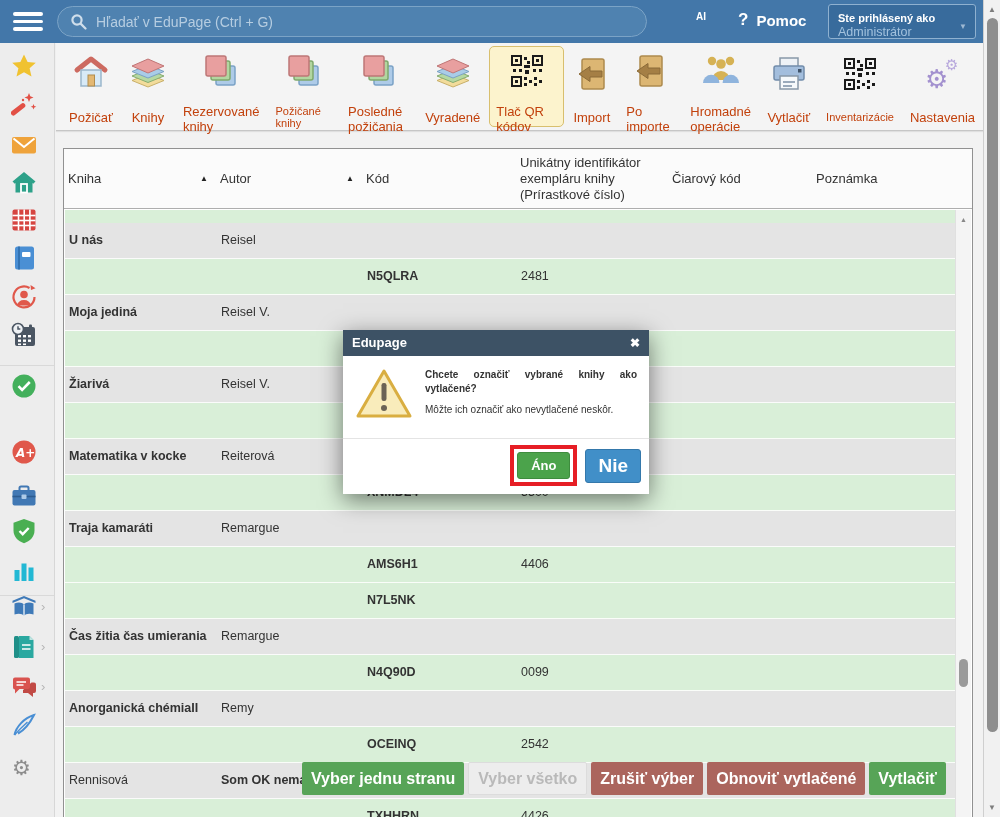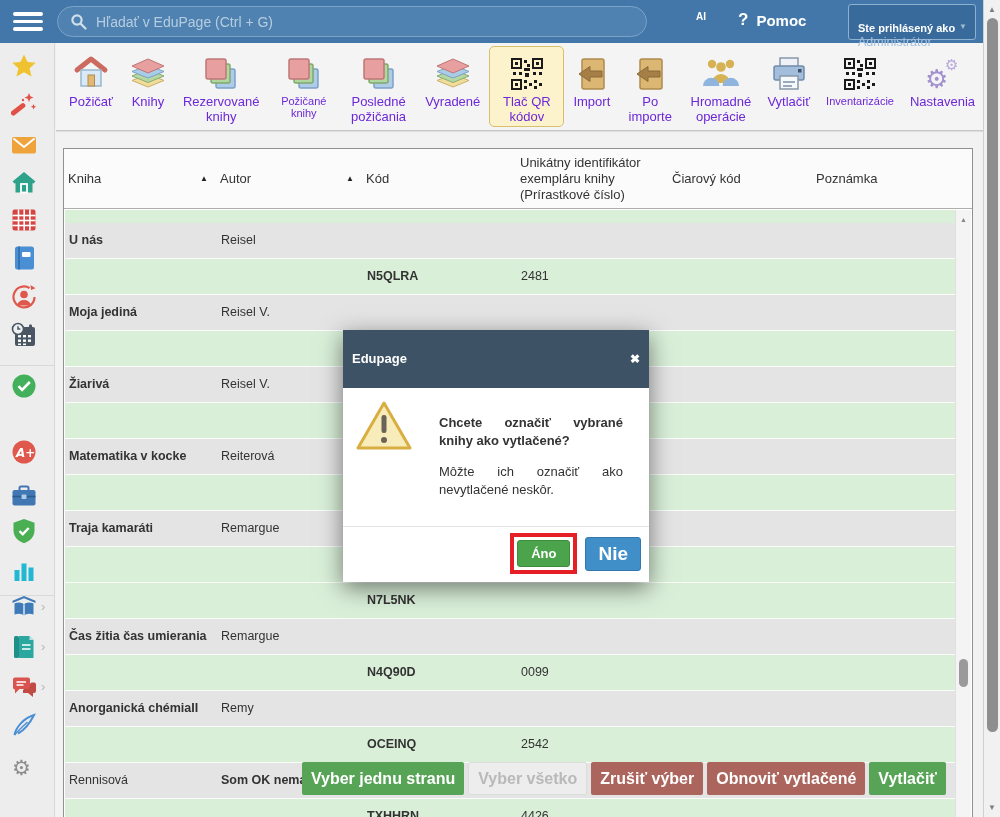--- a/index.html
+++ b/index.html
@@ -18,22 +18,22 @@
     background:#4f82b0;border:1px solid #7ba3c6;color:#fff;
     padding:0 14px 0 38px;font-size:14px;outline:none;font-family:"Liberation Sans",sans-serif;
   }
   .search-input::placeholder{color:#b6cde1;}
   .search-glass{position:absolute;left:13px;top:7px;pointer-events:none;}
   .ai-label{position:absolute;left:696px;top:11px;color:#fff;font-weight:bold;font-size:10px;cursor:pointer;}
   .help{position:absolute;left:738px;top:10px;display:flex;gap:8px;align-items:center;color:#fff;cursor:pointer;}
   .help .qmark{font-weight:bold;font-size:17px;}
   .help .hlabel{font-weight:bold;font-size:15px;}
   .userbox{
-    position:absolute;right:7px;top:4px;width:128px;height:35px;box-sizing:border-box;
-    background:#386b9c;border:1px solid #8fb1d0;border-radius:3px;padding:17px 9px;cursor:pointer;
+    position:absolute;right:7px;top:4px;width:148px;height:35px;box-sizing:border-box;
+    background:#386b9c;border:1px solid #8fb1d0;border-radius:3px;padding:7px 9px;cursor:pointer;
   }
   .userbox .u1{font-size:11px;font-weight:bold;color:#fff;line-height:13px;}
   .userbox .u2{font-size:12.5px;color:#a3c2de;line-height:15px;}
   .userbox .caret{position:absolute;right:8px;top:17px;font-size:8px;color:#9db8d2;}
   
   .pagebar{position:absolute;right:0;top:0;width:17px;height:817px;background:#f1f1f1;border-left:1px solid #cfcfcf;box-sizing:border-box;z-index:60;}
   .pagebar .arr{position:absolute;left:0;width:16px;text-align:center;font-size:8px;color:#7d7d7d;cursor:pointer;}
   .pagebar .arr.up{top:5px;}
   .pagebar .arr.down{bottom:5px;}
   .pagebar .thumb{position:absolute;left:2.5px;top:18px;width:11px;height:714px;background:#8e8e8e;border-radius:6px;cursor:pointer;}
@@ -47,21 +47,21 @@
     position:absolute;left:56px;top:43px;width:927px;height:88px;background:#f4f4f4;
     border-bottom:1px solid #c6c6c6;box-shadow:0 1px 1px rgba(0,0,0,0.08);
     display:flex;align-items:stretch;padding:0 0 0 5px;box-sizing:border-box;z-index:4;
   }
   .tb-item{
     display:flex;flex-direction:column;align-items:center;justify-content:flex-start;
     padding:6px 6px 0;margin:3px 1px;border:1px solid transparent;border-radius:5px;cursor:pointer;
   }
   .tb-item.selected{background:#fcf3cd;border-color:#d8bf6e;}
   .tb-icon{height:42px;display:flex;align-items:center;justify-content:center;}
-  .tb-label{font-size:13px;color:#6d28d9;text-align:center;line-height:1.12;margin-top:0;max-width:80px;}
+  .tb-label{font-size:13px;color:#c2410c;line-height:1.12;margin-top:16px;max-width:80px;}
   .tb-label.small{font-size:11px;}
   
   .content{position:absolute;left:56px;top:131px;width:927px;height:686px;background:#f2f2f2;overflow:hidden;}
   .tablebox{position:absolute;left:7px;top:17px;width:910px;height:700px;background:#fff;border:1px solid #919191;box-sizing:border-box;}
   .grid{display:grid;grid-template-columns:152px 146px 154px 152px 144px 1fr;}
   .thead{height:60px;background:#fbfbfb;border-bottom:1px solid #aeaeae;box-sizing:border-box;padding-right:16px;}
   .thead.grid{align-items:center;}
   .hcell{display:flex;align-items:center;justify-content:space-between;padding:0 8px 0 4px;font-size:13px;color:#333;line-height:1.22;height:60px;cursor:pointer;}
   .hcell .sortmark{font-size:8px;color:#222;margin-left:4px;}
   .tbody{position:absolute;top:61px;left:1px;right:17px;bottom:1px;overflow:hidden;}
@@ -80,25 +80,25 @@
   .abtn{
     height:33px;line-height:33px;padding:0 9px;font-size:16px;font-weight:bold;color:#fff;
     border-radius:2px;cursor:pointer;white-space:nowrap;box-sizing:border-box;border:none;
     font-family:"Liberation Sans",sans-serif;
   }
   .abtn.green{background:#57a457;}
   .abtn.red{background:#ab655d;}
   .abtn.disabled{background:#ededed;color:#b9b9b9;border:1px solid #dcdcdc;line-height:31px;cursor:default;}
   
   .dialog{position:absolute;left:343px;top:330px;width:306px;background:#fff;z-index:30;box-shadow:0 6px 22px rgba(0,0,0,0.5);}
-  .d-head{height:26px;background:#3d5265;color:#fff;font-weight:bold;font-size:13px;line-height:26px;padding:16px 9px;display:flex;justify-content:space-between;align-items:center;}
+  .d-head{height:26px;background:#3d5265;color:#fff;font-weight:bold;font-size:13px;line-height:26px;padding:0 9px;display:flex;justify-content:space-between;align-items:center;}
   .d-close{cursor:pointer;font-size:12px;line-height:26px;}
   .d-body{display:flex;padding:12px 12px 4px;gap:12px;}
   .d-warn{flex:none;}
-  .d-text p{margin:14px;font-size:13px;color:#333;text-align:justify;line-height:1.35;}
+  .d-text p{margin:0;font-size:10px;color:#333;text-align:justify;line-height:1.35;}
   .d-text p.q{font-weight:bold;margin-bottom:8px;}
   .d-foot{border-top:1px solid #e4e4e4;margin-top:10px;padding:6px 8px 8px;display:flex;justify-content:flex-end;align-items:center;}
   .redbox{border:4px solid #e61e25;padding:3px;margin-right:8px;}
   .btn-yes{background:#4ba34b;border:1px solid #3e8c3e;color:#fff;font-weight:bold;font-size:13px;padding:5px 13px;border-radius:3px;cursor:pointer;font-family:"Liberation Sans",sans-serif;}
   .btn-no{background:#418fc8;border:1px solid #3478ab;color:#fff;font-weight:bold;font-size:19px;padding:5px 12px;border-radius:3px;cursor:pointer;font-family:"Liberation Sans",sans-serif;}
 </style>
 </head>
 <body>
 
 <div class="topbar">

